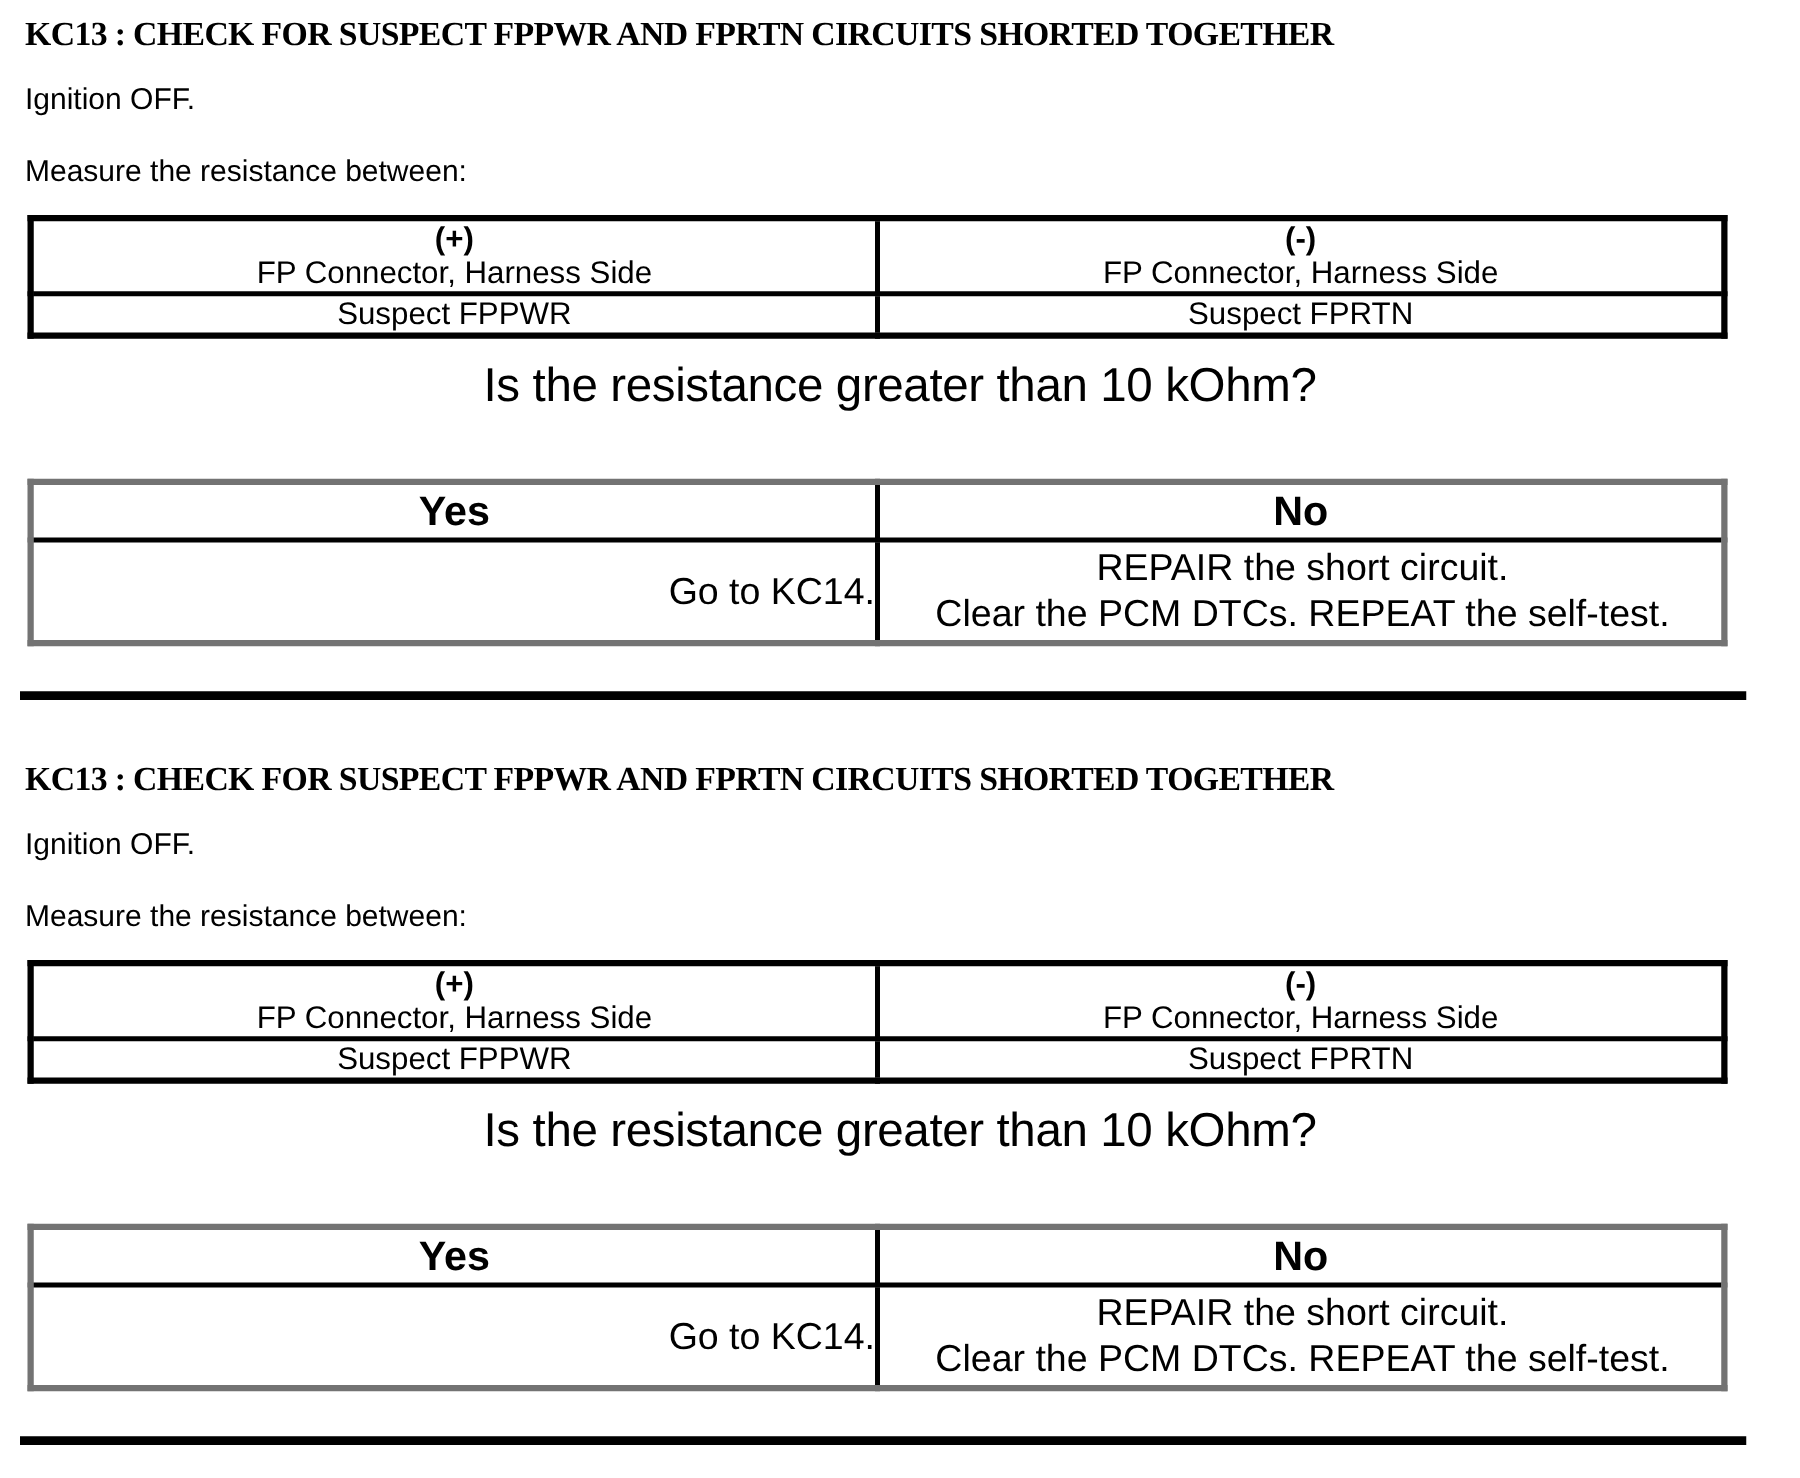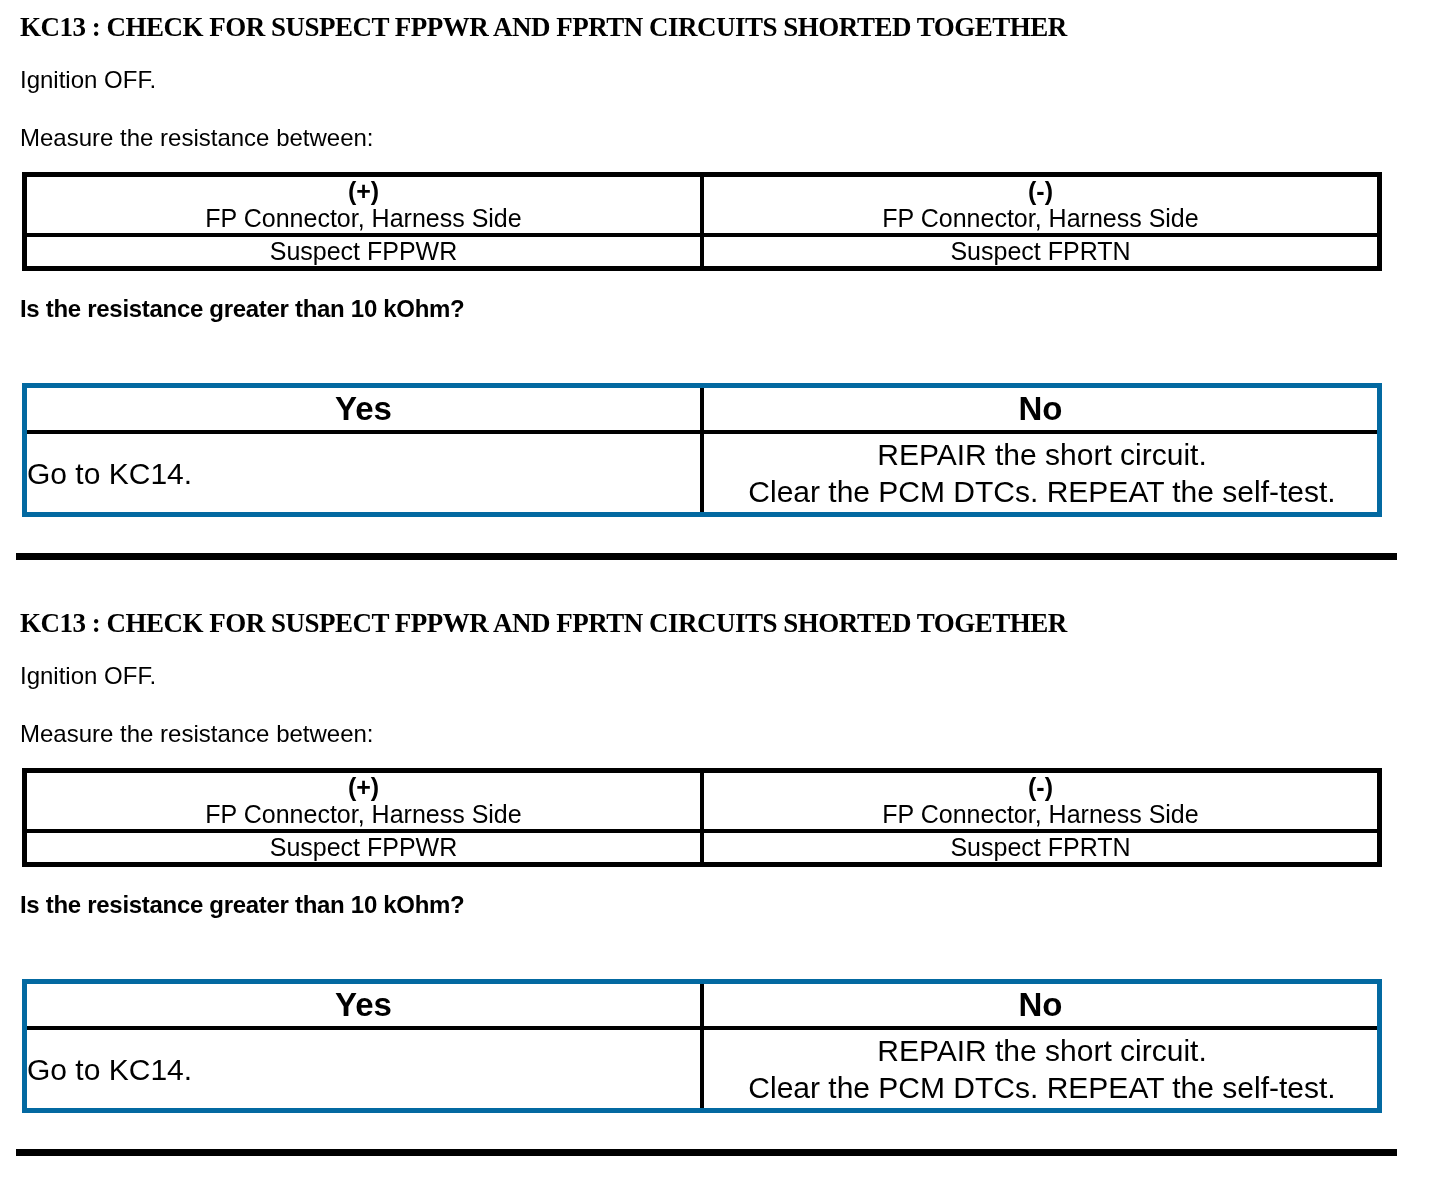--- a/index.html
+++ b/index.html
@@ -60,49 +60,50 @@
     text-align: center;
     vertical-align: middle;
     font-size: 25px;
     line-height: 27px;
   }
   .polarity {
     font-weight: bold;
   }
   .question {
     margin: 20px 0 0 0;
-    font-size: 24px;
+    font-size: 38px;
     line-height: 36px;
-    font-weight: bold;
+    font-weight: normal;
     letter-spacing: -0.3px;
+    text-align: center;
   }
   .decision-table {
     margin-top: 56px;
-    border: 5px solid #0369a1;
+    border: 5px solid #737373;
   }
   .decision-table th {
     border: 4px solid #000000;
     width: 50%;
     padding: 2px 6px;
     text-align: center;
     vertical-align: middle;
     font-size: 33px;
     line-height: 38px;
     font-weight: bold;
   }
   .decision-table td {
     border: 4px solid #000000;
     width: 50%;
     padding: 2px 0;
     vertical-align: middle;
     font-size: 30px;
     line-height: 37px;
   }
   td.yes-action {
-    text-align: left;
+    text-align: right;
   }
   td.no-action {
     text-align: center;
     padding-left: 5px;
     padding-right: 2px;
   }
   .rule {
     margin: 36px 0 0 -4px;
     width: 1381px;
     height: 7px;

